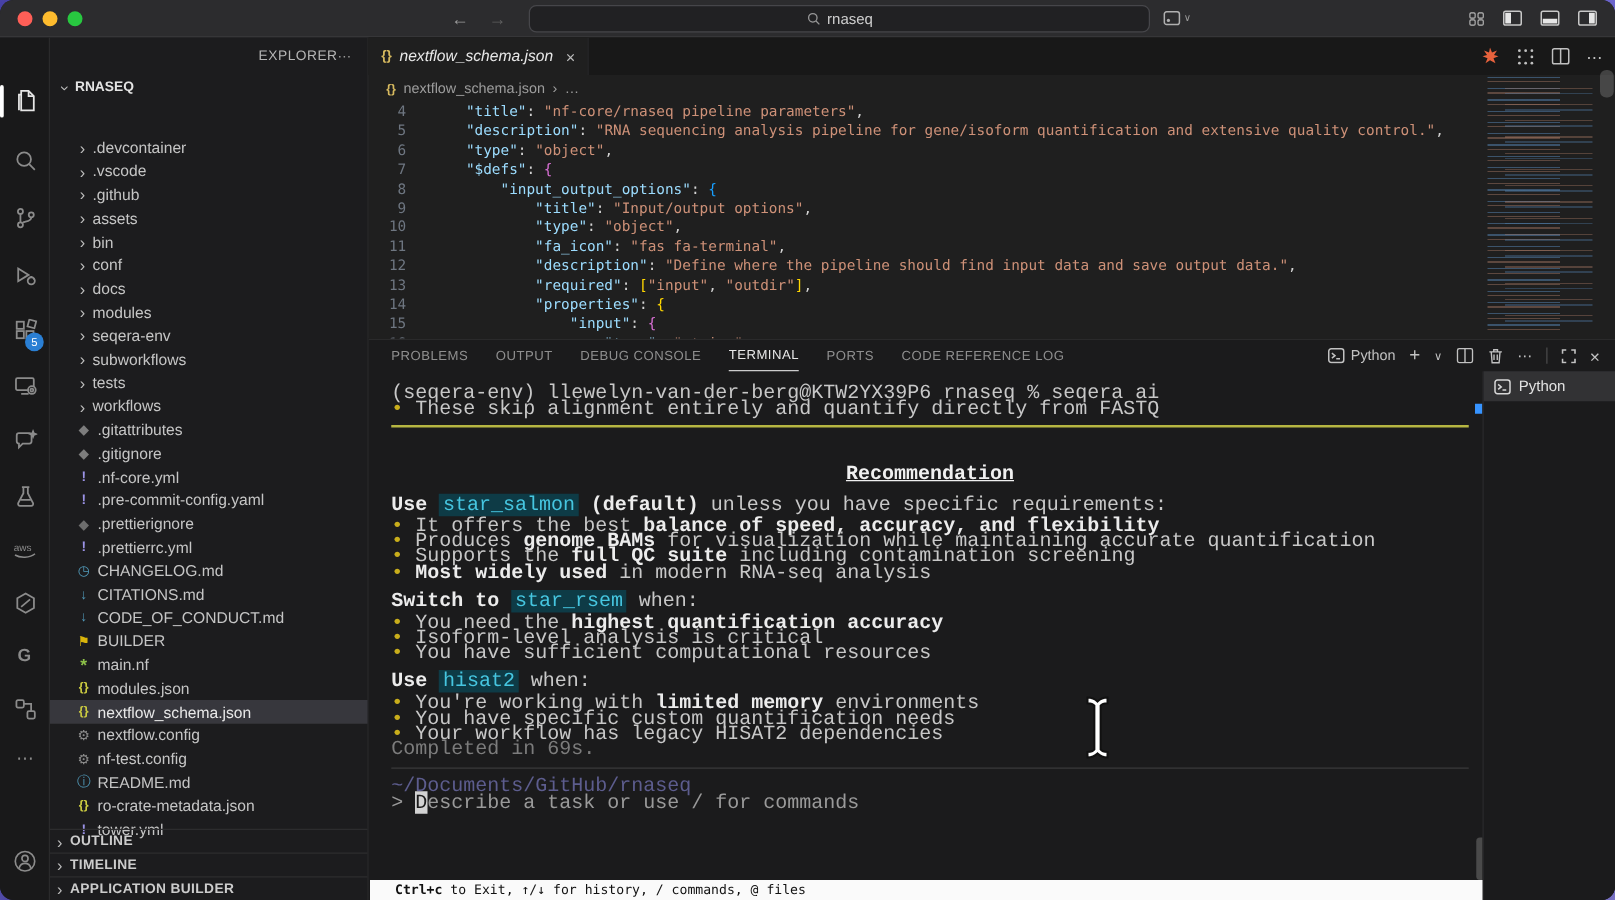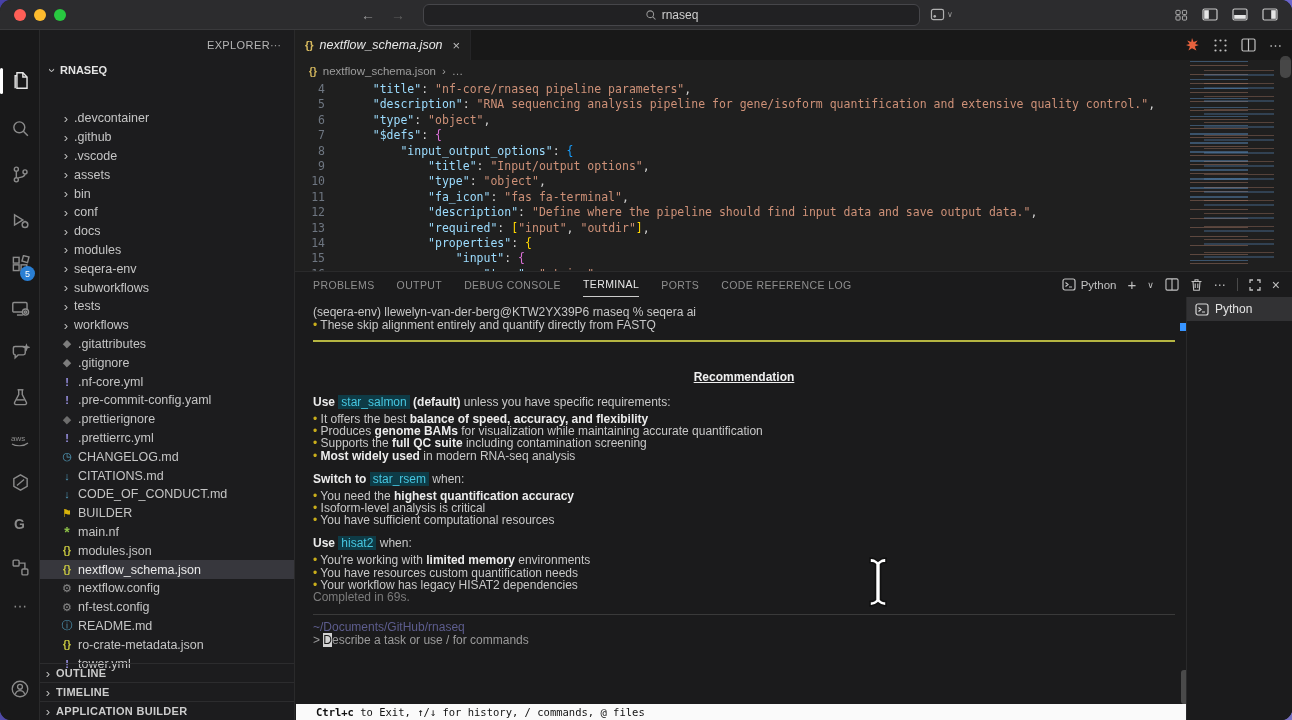--- a/index.html
+++ b/index.html
@@ -64,21 +64,21 @@
 
   
   .panel{position:absolute;left:295px;top:271px;right:0;bottom:0;background:#1b1b1c;border-top:1px solid #2a2a2b}
   .panel-header{position:absolute;left:0;top:0;right:0;height:25px;display:flex;align-items:center}
   .ptabs{display:flex;gap:22px;padding-left:18px;font-size:10.5px;letter-spacing:.4px;color:#8f8f8f}
   .ptab{height:25px;display:flex;align-items:center}
   .ptab.active{color:#e7e7e7;border-bottom:1px solid #cccccc}
   .ptools{position:absolute;right:12px;top:0;height:25px;display:flex;align-items:center;gap:11px;color:#c2c2c2;font-size:12px}
   .ptools .shell{display:flex;align-items:center;gap:5px;font-size:11.5px}
   .ptools .divider{width:1px;height:13px;background:#4a4a4a}
-  .term{position:absolute;left:0;top:25px;width:891px;bottom:16px;overflow:hidden;font-family:Liberation Sans, sans-serif;font-size:12px;color:#c8c8c8;padding:8px 0 0 18px}
+  .term{position:absolute;left:0;top:25px;width:891px;bottom:16px;overflow:hidden;font-family:Liberation Mono, monospace;font-size:16px;color:#c8c8c8;padding:8px 0 0 18px}
   .tl{height:13px;white-space:pre}
   .tb-line{height:12.2px;white-space:pre}
   .bold{color:#ececec;font-weight:bold}
   .bullet{color:#c9ae1b}
   .tool{color:#46c6e0;background:#0e3b46;padding:0 3px}
   .rule{height:2px;background:#b6b642;margin:9px 0 0 0;width:862px}
   .t-head{margin-top:28px;height:14px;text-align:center;width:862px}
   .t-head span{color:#f0f0f0;font-weight:bold;text-decoration:underline}
   .sec-head{margin-top:11px;height:13px;white-space:pre}
   .bgroup{margin-top:4px}
@@ -259,25 +259,25 @@
       <span class="twisty open"></span>
       <span>RNASEQ</span>
     </div>
     <div class="tree">
       <div class="row">
           <span class="twisty closed"></span>
           <span>.devcontainer</span>
         </div>
       <div class="row">
           <span class="twisty closed"></span>
+          <span>.vscode</span>
+        </div>
+      <div class="row">
+          <span class="twisty closed"></span>
           <span>.github</span>
-        </div>
-      <div class="row">
-          <span class="twisty closed"></span>
-          <span>.vscode</span>
         </div>
       <div class="row">
           <span class="twisty closed"></span>
           <span>assets</span>
         </div>
       <div class="row">
           <span class="twisty closed"></span>
           <span>bin</span>
         </div>
       <div class="row">
@@ -505,21 +505,21 @@
       </div>
       <div class="sec-head"><span class="bold">Switch to </span><span class="tool">star_rsem</span><span> when:</span></div>
       <div class="bgroup">
         <div class="tb-line"><span class="bullet">• </span><span>You need the </span><span class="bold">highest quantification accuracy</span></div>
         <div class="tb-line"><span class="bullet">• </span><span>Isoform-level analysis is critical</span></div>
         <div class="tb-line"><span class="bullet">• </span><span>You have sufficient computational resources</span></div>
       </div>
       <div class="sec-head"><span class="bold">Use </span><span class="tool">hisat2</span><span> when:</span></div>
       <div class="bgroup">
         <div class="tb-line"><span class="bullet">• </span><span>You're working with </span><span class="bold">limited memory</span><span> environments</span></div>
-        <div class="tb-line"><span class="bullet">• </span><span>You have resources custom quantification needs</span></div>
+        <div class="tb-line"><span class="bullet">• </span><span>You have specific custom quantification needs</span></div>
         <div class="tb-line"><span class="bullet">• </span><span>Your workflow has legacy HISAT2 dependencies</span></div>
       </div>
       <div class="tl dim">Completed in 69s.</div>
       <div class="sep"></div>
       <div class="cwd">~/Documents/GitHub/rnaseq</div>
       <div class="inputline"><span class="pchar">&gt;</span><span> </span><span class="cursor">D</span><span class="ph">escribe a task or use / for commands</span></div>
     </div>
 
     <div class="blue-mark"></div>
     <div class="term-slider"></div>

